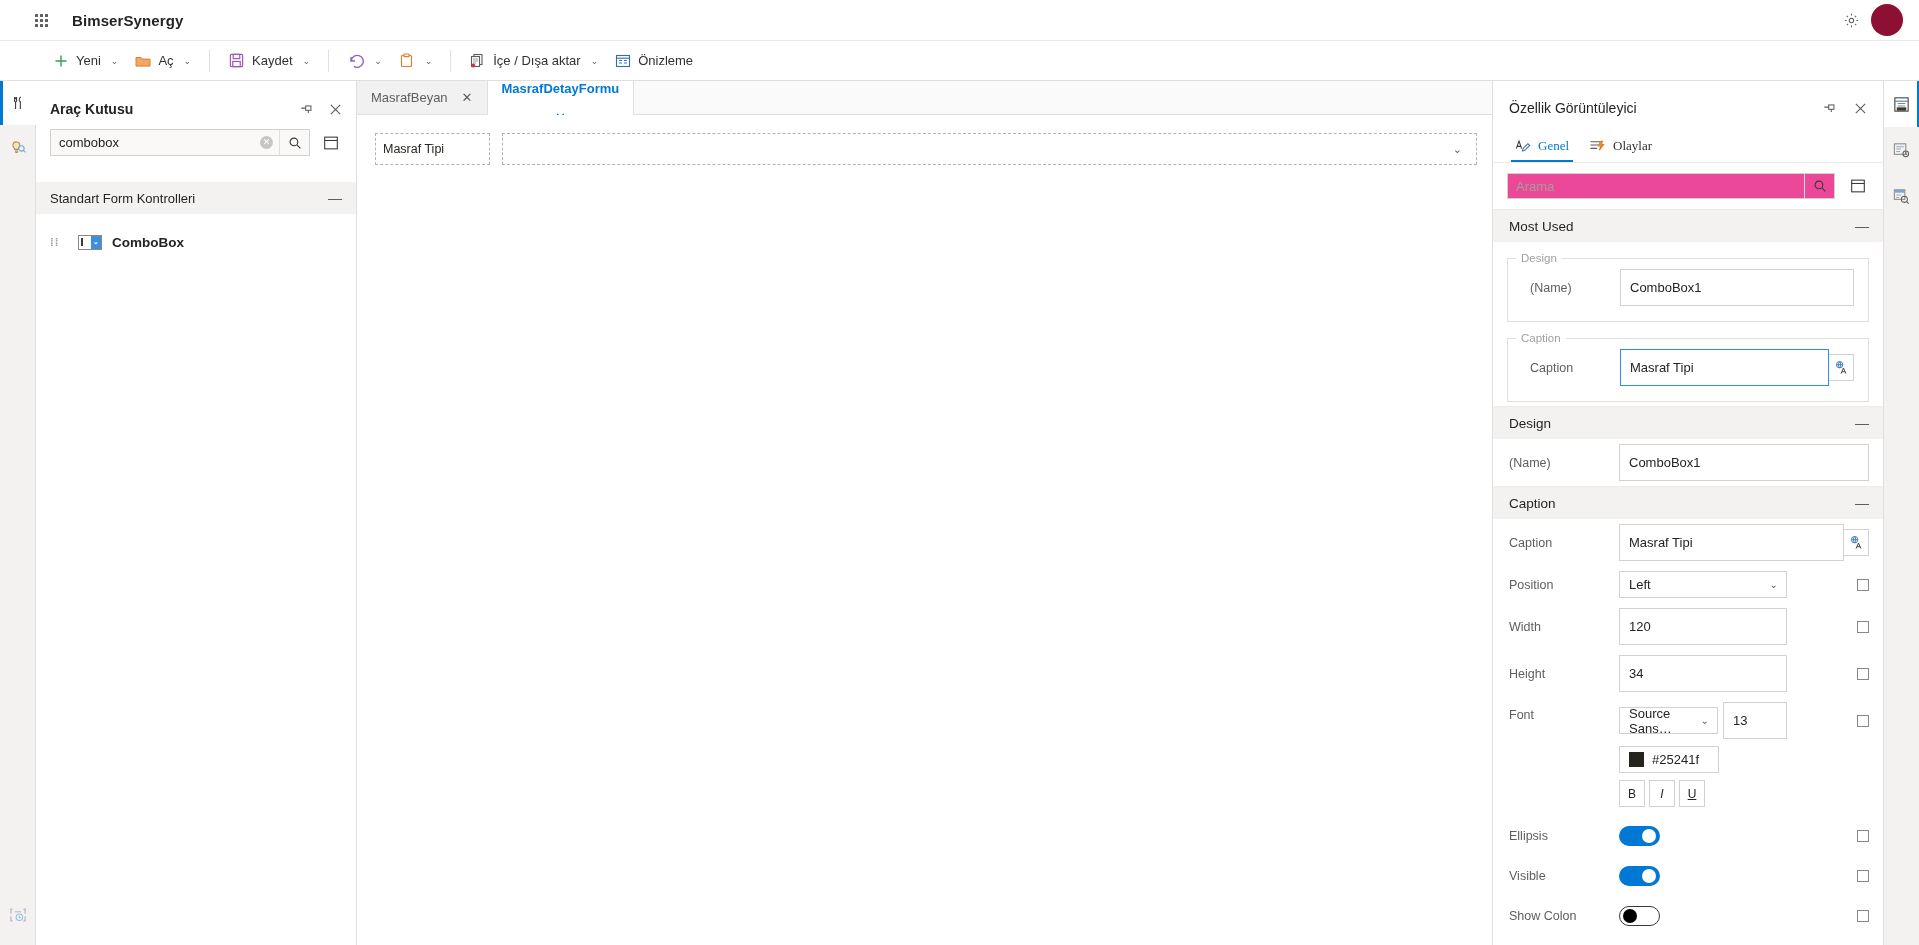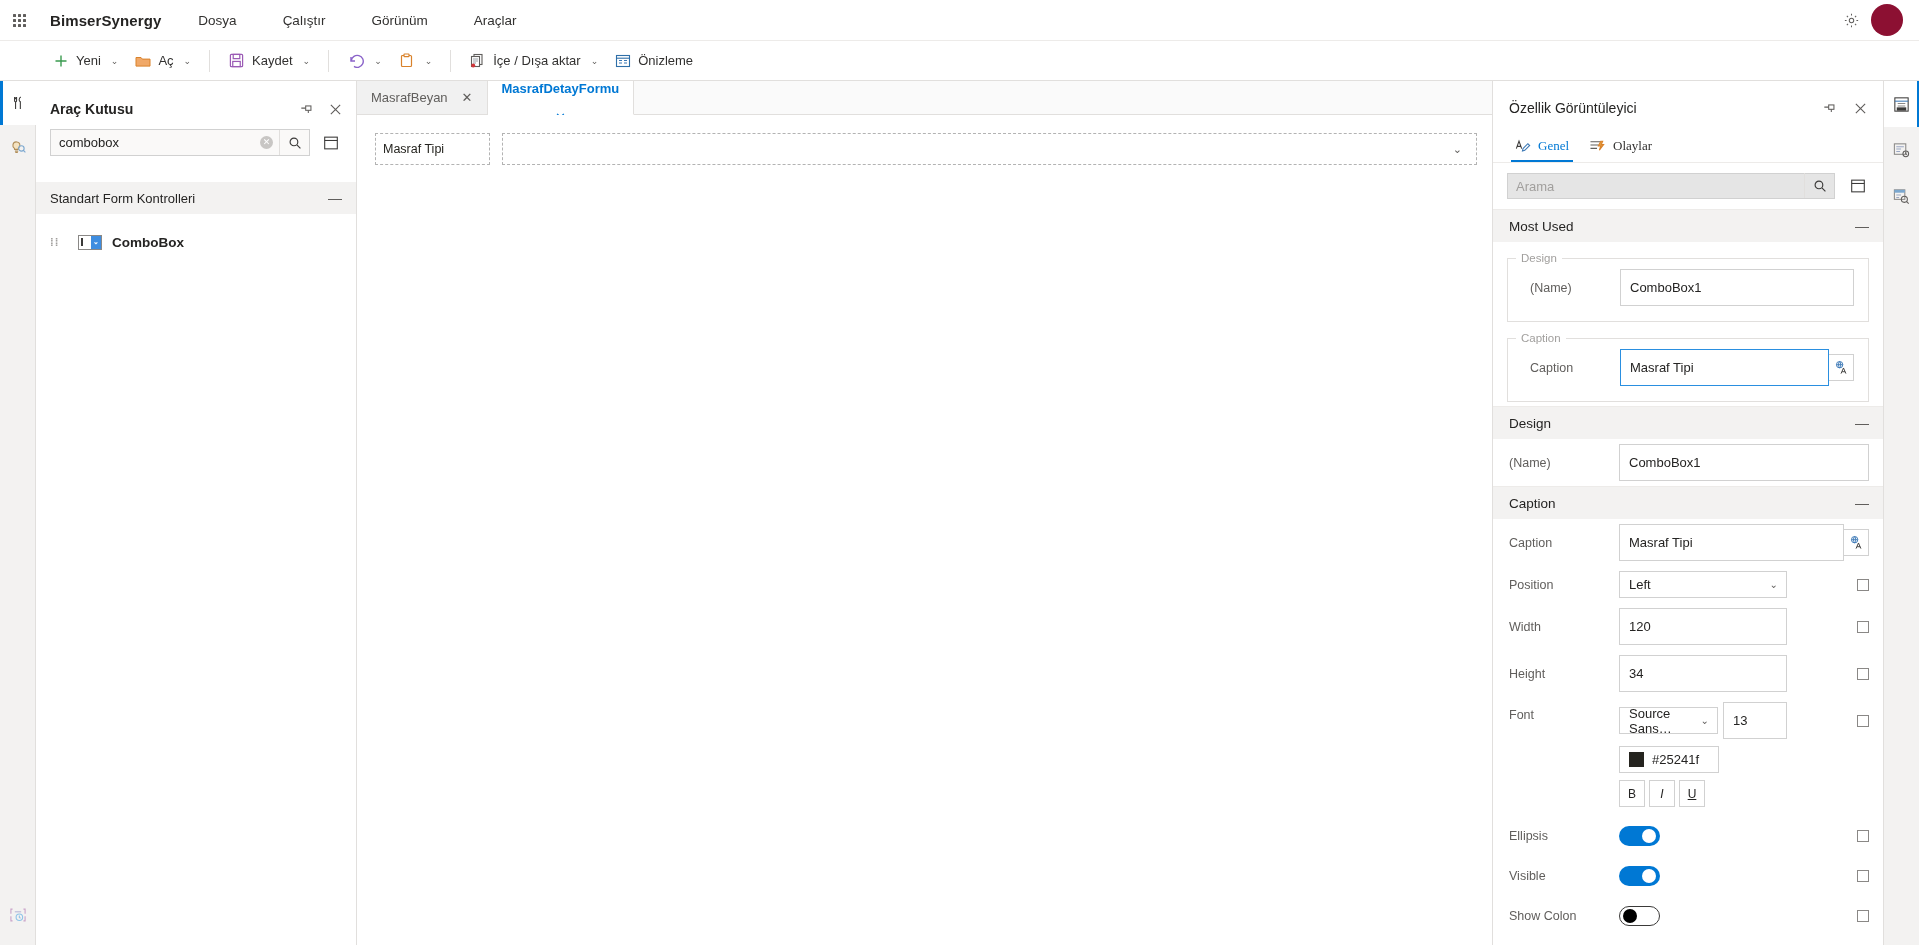--- a/index.html
+++ b/index.html
@@ -8,21 +8,21 @@
     font-family: "Liberation Sans", sans-serif;
     background: #ffffff;
     overflow: hidden;
     color: #252423;
   }
   #app { position: relative; width: 1919px; height: 945px; display: flex; flex-direction: column; }
 
   
   .topbar {
     height: 41px; flex: 0 0 41px; display: flex; align-items: center;
-    background: #ffffff; border-bottom: 1px solid #edebe9; padding-left: 2px;
+    background: #ffffff; border-bottom: 1px solid #edebe9; padding-left: 24px;
   }
   .waffle {
     width: 34px; height: 34px; display: flex; align-items: center; justify-content: center;
     cursor: pointer; margin-right: 4px;
   }
   .waffle-grid { display: grid; grid-template-columns: repeat(3, 3px); grid-template-rows: repeat(3, 3px); gap: 2px; }
   .waffle-grid i { display: block; width: 3px; height: 3px; background: #605e5c; border-radius: 0.5px; }
   .brand {
     font-size: 15px; font-weight: bold; color: #252423; padding: 0 14px 0 10px; letter-spacing: .1px;
   }
@@ -154,21 +154,21 @@
   .pp-tab {
     display: flex; align-items: center; gap: 7px; height: 100%; padding: 0 8px;
     font-size: 13px; color: #323130; cursor: pointer; position: relative; font-family: Liberation Serif, serif;
   }
   .pp-tab.active { color: #0078d4; }
   .pp-tab.active::after {
     content: ''; position: absolute; left: 4px; right: 4px; bottom: 0; height: 2px; background: #0078d4;
   }
   .pp-searchrow { display: flex; align-items: center; gap: 12px; padding: 10px 14px 10px 14px; }
   .pp-search {
-    flex: 1 1 auto; height: 26px; border: 1px solid #d1d1d1; background: #e5e5e5; display: flex; align-items: flex-end;
+    flex: 1 1 auto; height: 26px; border: 1px solid #d1d1d1; background: #ec4899; display: flex; align-items: flex-end;
   }
   .pp-search input {
     flex: 1 1 auto; border: 0; outline: none; background: transparent; font-family: inherit;
     font-size: 13px; color: #252423; padding: 0 8px; height: 100%;
   }
   .pp-search input::placeholder { color: #a19f9d; }
   .pp-scroll { flex: 1 1 auto; overflow: hidden; position: relative; }
 
   .sec-head {
     height: 33px; background: #f3f2f1; display: flex; align-items: center; padding: 0 14px 0 16px;
@@ -252,26 +252,20 @@
           <i></i>
           <i></i>
           <i></i>
           <i></i>
           <i></i>
           <i></i>
           <i></i>
         </div>
     </div>
     <div class="brand">BimserSynergy</div>
-    <div class="topmenu">
-      <div class="topmenu-item">Dosya</div>
-      <div class="topmenu-item">Çalıştır</div>
-      <div class="topmenu-item">Görünüm</div>
-      <div class="topmenu-item">Araçlar</div>
-    </div>
     <div class="topbar-right">
       <div class="gear-btn">
         <svg width="17" height="17" viewBox="0 0 20 20" fill="none" stroke="#605e5c" stroke-width="1.2">
           <circle cx="10" cy="10" r="2.6"></circle>
           <path d="M10 2.2v2M10 15.8v2M2.2 10h2M15.8 10h2M4.5 4.5l1.4 1.4M14.1 14.1l1.4 1.4M15.5 4.5l-1.4 1.4M5.9 14.1l-1.4 1.4"></path>
         </svg>
       </div>
       <div class="avatar"></div>
     </div>
   </div>

